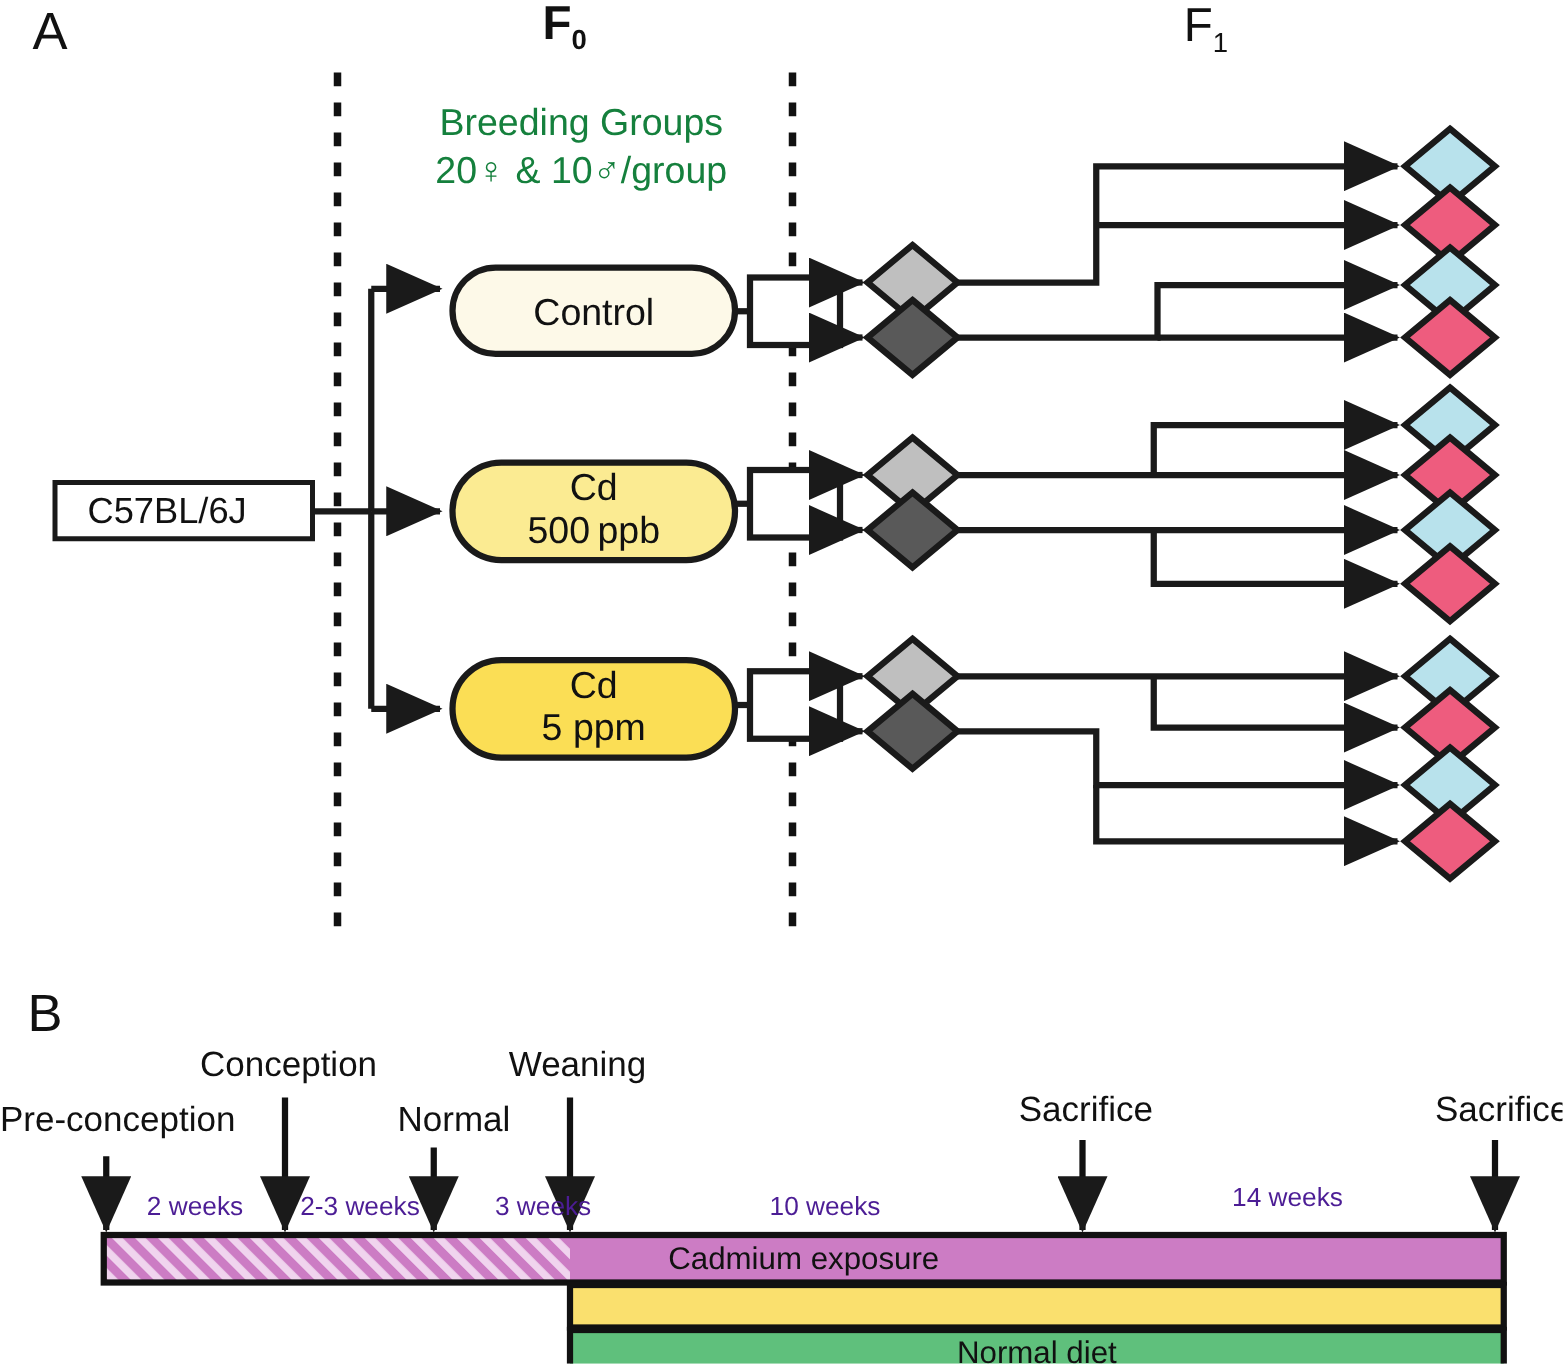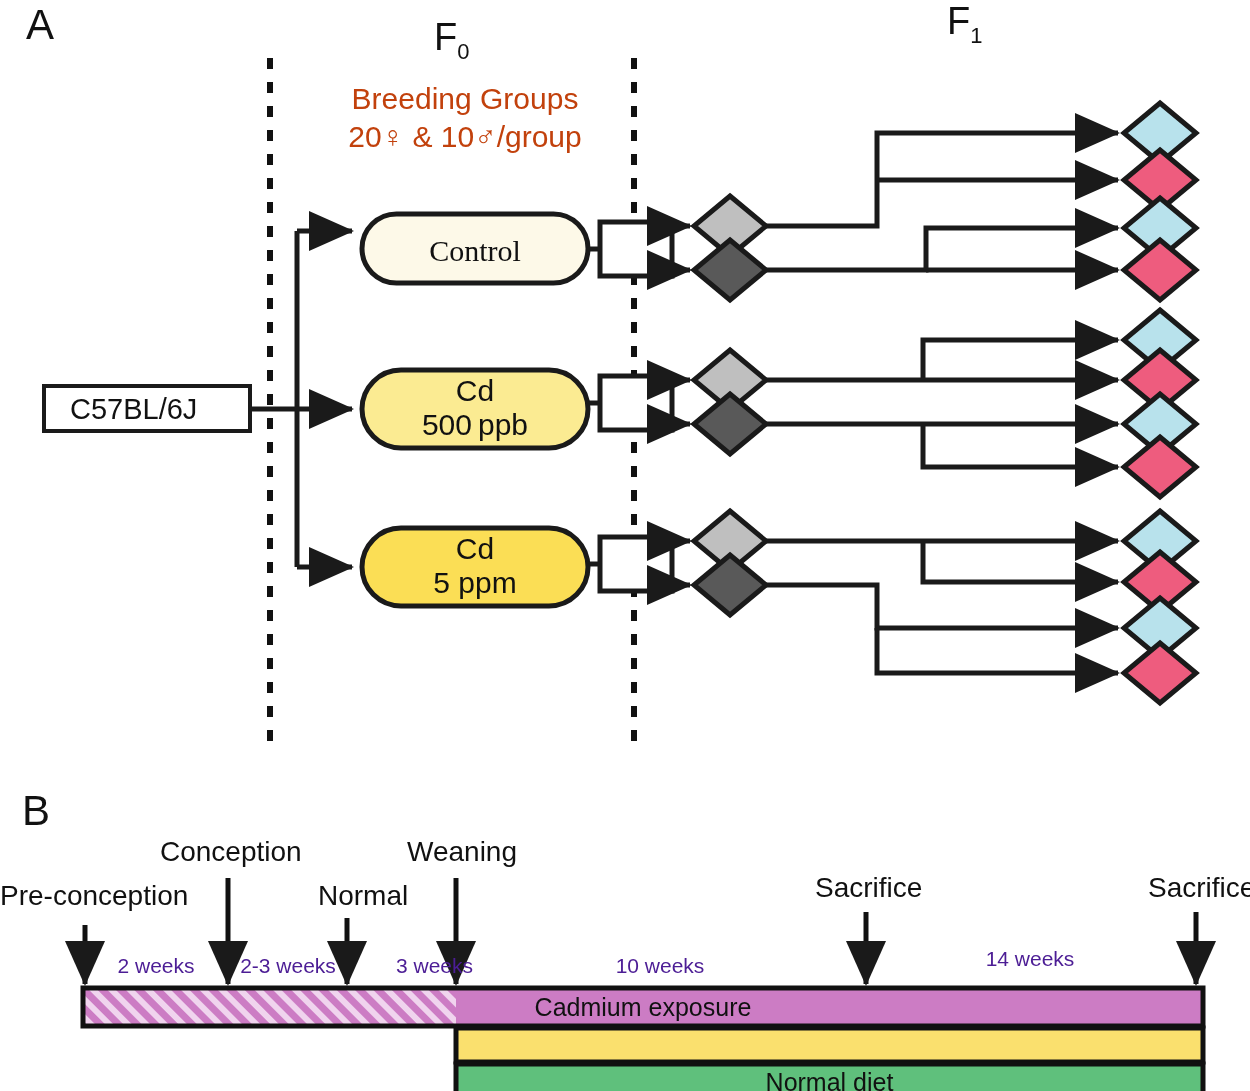--- a/index.html
+++ b/index.html
@@ -32,21 +32,21 @@
     color: #111;
     white-space: nowrap;
   }
   .gen-label sub { font-size: 22px; }
 
   .breeding-text {
     position: absolute;
     font-size: 30px;
     line-height: 1.28;
     text-align: center;
-    color: #c2410c;
+    color: #15803d;
     white-space: nowrap;
   }
 
   .group-label {
     position: absolute;
     font-size: 30px;
     line-height: 1.12;
     text-align: center;
     color: #111;
     white-space: nowrap;
@@ -85,21 +85,21 @@
   }
 </style>
 </head>
 <body>
 
 <div id="figure">
 
   <div class="panel-letter" style="left:26px; top:4px;">A</div>
   <div class="panel-letter" style="left:22px; top:790px;">B</div>
 
-  <div class="gen-label" style="left:434px; top:18px;">
+  <div class="gen-label" style="left:434px; top:0;font-weight:bold;">
     <span>F</span><sub>0</sub>
   </div>
   <div class="gen-label" style="left:947px; top:2px;">
     <span>F</span><sub>1</sub>
   </div>
 
   <div class="breeding-text" style="left:330px; top:80px; width:270px;">
     <div>Breeding Groups</div>
     <div>20♀ &amp; 10♂/group</div>
   </div>
@@ -195,21 +195,21 @@
     <g>
       <rect x="456" y="1028" width="747" height="34" fill="#FAE06E" stroke="#111" stroke-width="5"></rect>
     </g>
     <g>
       <rect x="456" y="1064" width="747" height="34" fill="#5FC07C" stroke="#111" stroke-width="5"></rect>
     </g>
   </svg>
 
   <div class="strain-label" style="left:70px; top:395px;">C57BL/6J</div>
 
-  <div class="group-label" style="left:362px; top:234px; width:226px;font-family:Liberation Serif, serif;">
+  <div class="group-label" style="left:362px; top:234px; width:226px;">
     <div>Control</div>
   </div>
   <div class="group-label" style="left:362px; top:374px; width:226px;">
     <div>Cd</div>
     <div>500 ppb</div>
   </div>
   <div class="group-label" style="left:362px; top:532px; width:226px;">
     <div>Cd</div>
     <div>5 ppm</div>
   </div>

